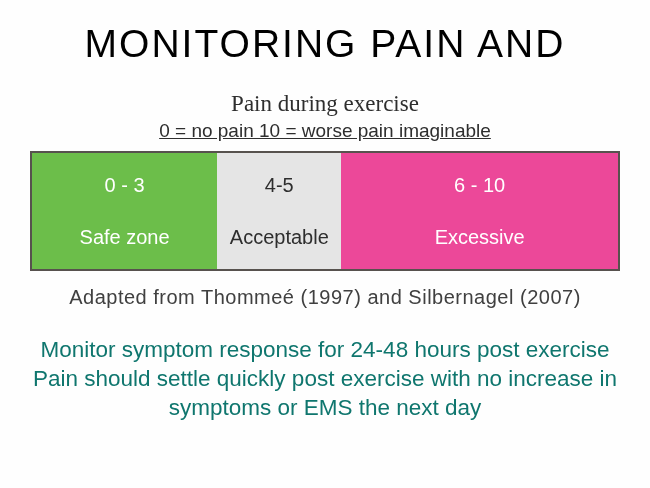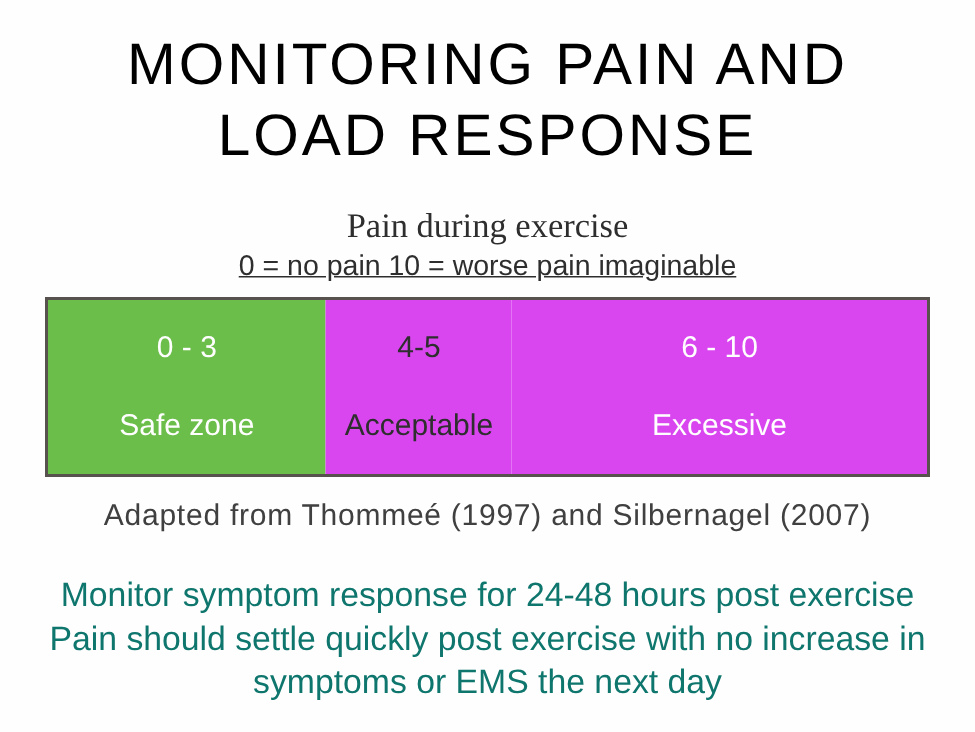--- a/index.html
+++ b/index.html
@@ -84,40 +84,39 @@
   }
   .footer-line { display: block; }
 </style>
 </head>
 <body>
 
 <div class="slide">
 
   <h1 class="title">
     <span class="title-line">MONITORING PAIN AND</span>
-    <span class="title-line">LOAD RESPONSE</span>
   </h1>
 
   <div class="subtitle">Pain during exercise</div>
 
   <div class="scale-note">0 = no pain 10 = worse pain imaginable</div>
 
   <div class="pain-bar">
 
     <div class="zone" style="background-color: rgb(108, 190, 74); width: 31.6%; color: rgb(255, 255, 255);">
       <div class="zone-range">0 - 3</div>
       <div class="zone-label">Safe zone</div>
     </div>
 
-    <div class="zone" style="background-color: #d946ef; width: 21.2%; color: rgb(46, 46, 46);">
+    <div class="zone" style="background-color: #e5e5e5; width: 21.2%; color: rgb(46, 46, 46);">
       <div class="zone-range">4-5</div>
       <div class="zone-label">Acceptable</div>
     </div>
 
-    <div class="zone" style="background-color: #d946ef; width: 47.2%; color: rgb(255, 255, 255);">
+    <div class="zone" style="background-color: #ec4899; width: 47.2%; color: rgb(255, 255, 255);">
       <div class="zone-range">6 - 10</div>
       <div class="zone-label">Excessive</div>
     </div>
 
   </div>
 
   <div class="citation">Adapted from Thommeé (1997) and Silbernagel (2007)</div>
 
   <div class="footer">
     <span class="footer-line">Monitor symptom response for 24-48 hours post exercise</span>

